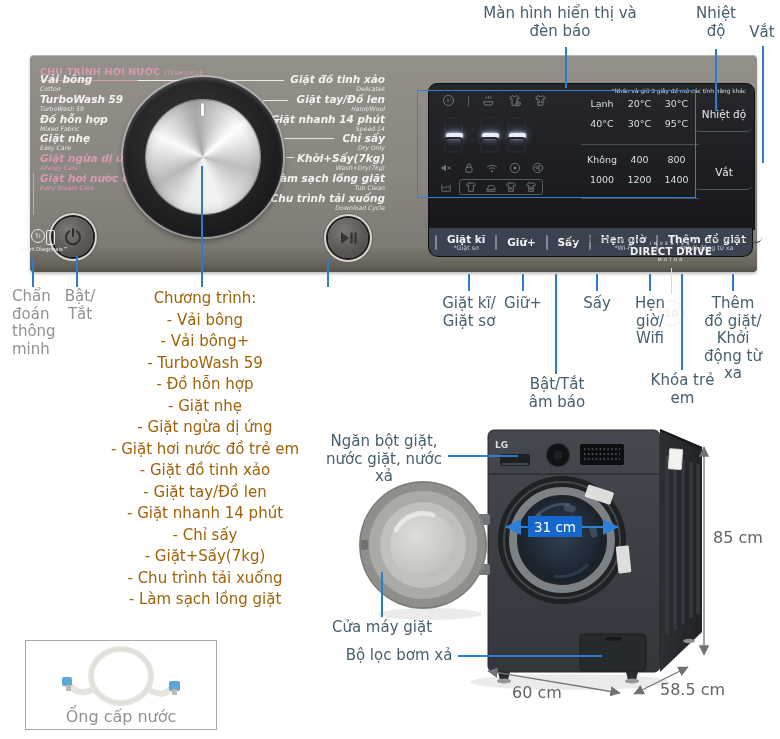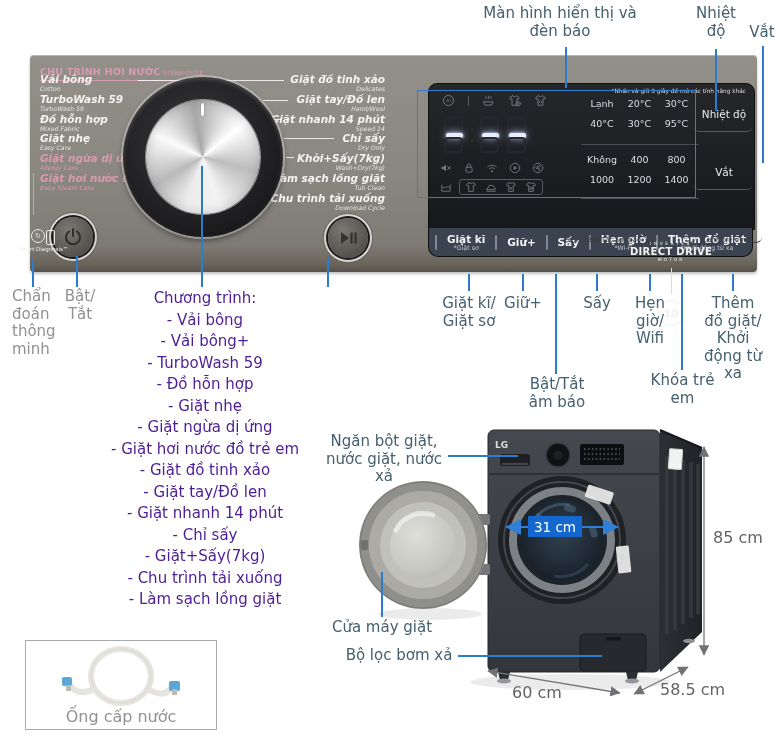--- a/index.html
+++ b/index.html
@@ -82,21 +82,21 @@
   .motor .m2{font-size:10px;font-weight:bold;letter-spacing:.3px;}
   .motor .m3{font-size:4.5px;letter-spacing:2px;text-align:center;}
   .motor .vline{width:1px;height:26px;background:#dddbd7;}
   .motor .badge{width:24px;height:24px;border:1.6px solid #f2f1ee;border-radius:50%;display:flex;align-items:center;justify-content:center;font-size:11px;font-weight:bold;}
   
   .callout{position:absolute;color:#45606e;font-size:15px;line-height:17.5px;text-align:center;z-index:6;}
   .callout.gray{color:#8f9192;}
   .bluev,.blueh{position:absolute;background:#2b7ccd;z-index:5;}
   .bluev{width:2px;}
   .blueh{height:2px;}
-  .plist{position:absolute;left:95px;top:288px;width:220px;text-align:center;color:#4c1d95;font-size:15px;line-height:21.5px;z-index:6;}
+  .plist{position:absolute;left:95px;top:288px;width:220px;text-align:center;color:#a16207;font-size:15px;line-height:21.5px;z-index:6;}
   
   .acc-title{position:absolute;left:16px;top:616px;font-size:15px;color:#8f9192;z-index:6;}
   .acc-box{position:absolute;left:25px;top:640px;width:190px;height:88px;border:1px solid #a7abad;background:#fff;z-index:6;
            display:flex;flex-direction:column;align-items:center;justify-content:flex-end;}
   .acc-label{font-size:16px;color:#8f9192;margin-bottom:3px;}
   .acc-hose{position:absolute;top:4px;left:0;width:190px;height:62px;}
   svg text{font-family:"DejaVu Sans","Liberation Sans",sans-serif;}
   .washer{position:absolute;left:330px;top:418px;z-index:1;}
 </style>
 </head>

